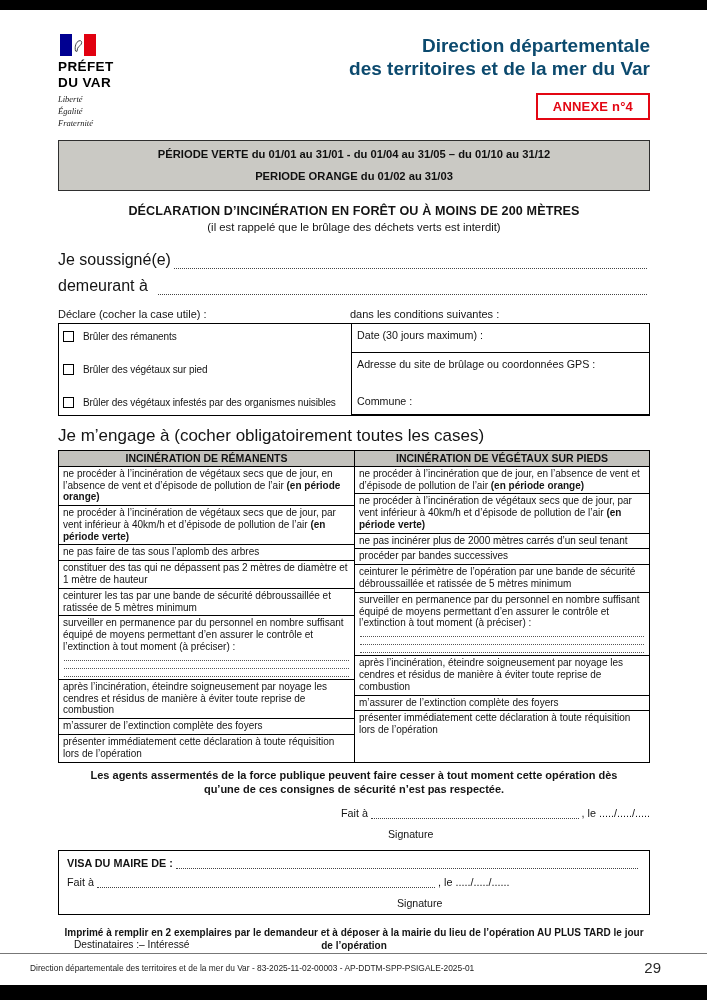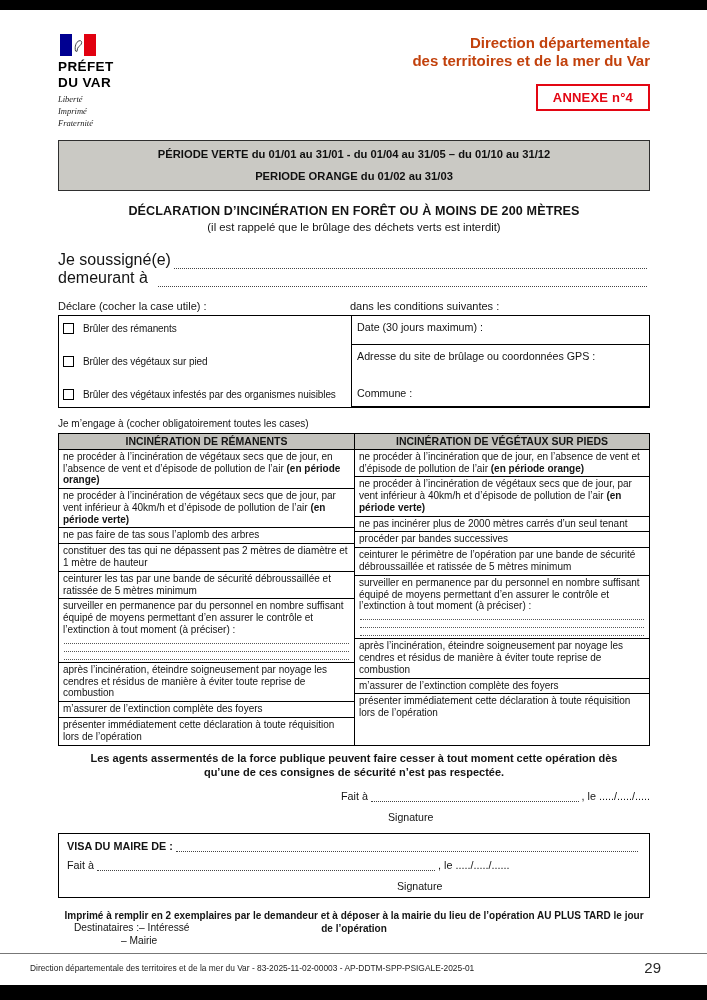--- a/index.html
+++ b/index.html
@@ -15,50 +15,50 @@
   .header { display:flex; justify-content:space-between; margin-top:24px; }
   .logo-block { width:150px; }
   .flag { display:flex; width:36px; height:22px; margin-left:2px; }
   .flag .st { flex:1; position:relative; }
   .flag .b { background:#000091; }
   .flag .w { background:#fff; }
   .flag .r { background:#e1000f; }
   .prefet { font-weight:bold; font-size:13.5px; letter-spacing:.4px; line-height:1.15; margin-top:3px; color:#000; }
   .motto { font-family:"Liberation Serif", serif; font-style:italic; font-size:8.5px; line-height:1.4; margin-top:4px; color:#222; }
   .dir-block { text-align:right; }
-  .dir-title { font-weight:bold; font-size:15px; line-height:1.22; color:#c2410c; }
+  .dir-title { font-weight:bold; font-size:19px; line-height:1.22; color:#0c4a6e; }
   .annexe { display:inline-block; margin-top:13px; border:2px solid #e30613; color:#e30613; font-weight:bold; font-size:13px; padding:4px 15px; letter-spacing:.2px; background:#fff; }
 
   
   .banner { margin-top:10px; border:1px solid #2f2f2f; background:#cac9c4; text-align:center; font-weight:bold; font-size:11.2px; padding:7px 4px 8px; color:#101010; }
   .banner .l1 { margin-bottom:10px; }
 
   
   .doc-title { text-align:center; font-weight:bold; font-size:12.6px; margin-top:13px; letter-spacing:.1px; }
   .doc-sub { text-align:center; font-size:11.3px; margin-top:3px; }
 
   
   .id-line { display:flex; align-items:flex-end; margin-top:18px; font-size:16px; }
-  .id-line.second { margin-top:0;gap:7px; }
+  .id-line.second { margin-top:8px;gap:7px; }
   .dots { flex:1; border-bottom:1px dotted #444; height:11px; margin:0 3px; }
 
   
   .declare-row { display:flex; margin-top:13px; font-size:11px; }
   .declare-left-h { width:292px; }
   .declare-table { display:flex; border:1px solid #000; margin-top:3px; }
   .dt-left { width:292px; padding:5px 2px 5px 4px; display:flex; flex-direction:column; justify-content:space-between; }
   .opt { display:flex; align-items:center; font-size:10px; letter-spacing:-0.1px; white-space:nowrap; padding:2px 0; }
   .cb { width:11px; height:11px; border:1.4px solid #000; margin-right:9px; flex:none; background:#fff; }
   .dt-right { flex:1; border-left:1px solid #000; display:flex; flex-direction:column; }
   .cond { font-size:10.7px; padding:5px 5px 3px; border-bottom:1px solid #000; min-height:29px; }
   .cond.c2 { min-height:25px; }
   .cond.last { border-bottom:none; flex:1; min-height:37px; }
 
   
-  .engage-intro { font-size:10px; margin-top:10px; }
+  .engage-intro { font-size:17px; margin-top:10px; }
   .engage-table { display:flex; border:1px solid #000; margin-top:4px; }
   .col { width:50%; display:flex; flex-direction:column; }
   .col.rightcol { border-left:1px solid #000; }
   .col-h { background:#c3c2bd; font-weight:bold; text-align:center; font-size:10.5px; padding:1px 2px 2px; border-bottom:1px solid #000; }
   .cell { font-size:10px; line-height:1.18; padding:1px 4px 2px; border-bottom:1px solid #000; }
   .cell:last-child { border-bottom:none; flex:1; }
   .cell strong { font-weight:bold; }
   .dotline { border-bottom:1px dotted #555; height:8px; margin:0 1px; }
 
   .warning { font-weight:bold; text-align:center; font-size:11px; line-height:1.32; margin:5px 16px 0; }
@@ -104,21 +104,21 @@
           </svg>
         </span>
         <span class="st r"></span>
       </div>
       <div class="prefet">
         <div>PRÉFET</div>
         <div>DU VAR</div>
       </div>
       <div class="motto">
         <div>Liberté</div>
-        <div>Imprimé</div>
+        <div>Égalité</div>
         <div>Fraternité</div>
       </div>
     </div>
     <div class="dir-block">
       <div class="dir-title">
         <div>Direction départementale</div>
         <div>des territoires et de la mer du Var</div>
       </div>
       <div class="annexe">ANNEXE n°4</div>
     </div>

